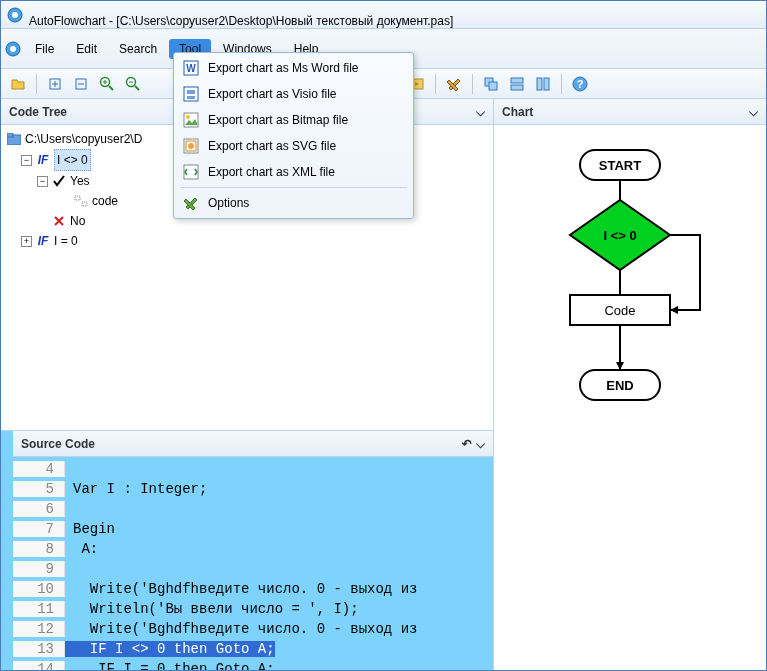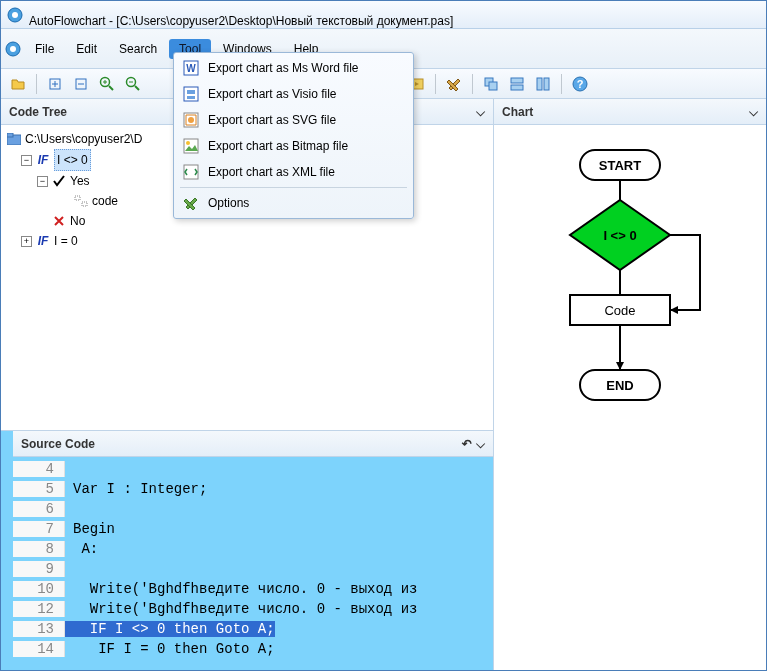--- a/index.html
+++ b/index.html
@@ -164,35 +164,35 @@
           <rect x="4" y="4" width="8" height="4" fill="#6aa0e0"></rect>
           <rect x="4" y="10" width="8" height="3" fill="#6aa0e0"></rect>
         </svg>
       </span>
     <span>Export chart as Visio file</span>
   </div>
   <div class="ditem">
     <span class="dicon">
         <svg width="16" height="16">
           <rect x="1" y="1" width="14" height="14" fill="#fff" stroke="#888"></rect>
+          <circle cx="5" cy="5" r="2" fill="#f5c030"></circle>
+          <path d="M2 13l4-5 3 3 3-4 3 6z" fill="#5aa850"></path>
+        </svg>
+      </span>
+    <span>Export chart as Bitmap file</span>
+  </div>
+  <div class="ditem">
+    <span class="dicon">
+        <svg width="16" height="16">
+          <rect x="1" y="1" width="14" height="14" fill="#fff" stroke="#888"></rect>
           <path d="M3 3h10v10H3z" fill="none" stroke="#d88020"></path>
           <circle cx="8" cy="8" r="3" fill="#f0a040"></circle>
         </svg>
       </span>
     <span>Export chart as SVG file</span>
-  </div>
-  <div class="ditem">
-    <span class="dicon">
-        <svg width="16" height="16">
-          <rect x="1" y="1" width="14" height="14" fill="#fff" stroke="#888"></rect>
-          <circle cx="5" cy="5" r="2" fill="#f5c030"></circle>
-          <path d="M2 13l4-5 3 3 3-4 3 6z" fill="#5aa850"></path>
-        </svg>
-      </span>
-    <span>Export chart as Bitmap file</span>
   </div>
   <div class="ditem">
     <span class="dicon">
         <svg width="16" height="16">
           <rect x="1" y="1" width="14" height="14" fill="#fff" stroke="#888"></rect>
           <path d="M4 5l-2 3 2 3M12 5l2 3-2 3" fill="none" stroke="#2a8a4a" stroke-width="1.5"></path>
         </svg>
       </span>
     <span>Export chart as XML file</span>
   </div>
@@ -296,20 +296,24 @@
             <span class="ln">8</span>
             <span class="txt"> A:</span>
           </div>
         <div class="line">
             <span class="ln">9</span>
             <span class="txt"></span>
           </div>
         <div class="line">
             <span class="ln">10</span>
             <span class="txt">  Write('Bghdfhведите число. 0 - выход из</span>
+          </div>
+        <div class="line">
+            <span class="ln">11</span>
+            <span class="txt">  Writeln('Вы ввели число = ', I);</span>
           </div>
         <div class="line">
             <span class="ln">12</span>
             <span class="txt">  Write('Bghdfhведите число. 0 - выход из</span>
           </div>
         <div class="line">
             <span class="ln">13</span>
             <span class="txt hl">  IF I &lt;&gt; 0 then Goto A;</span>
           </div>
         <div class="line">

